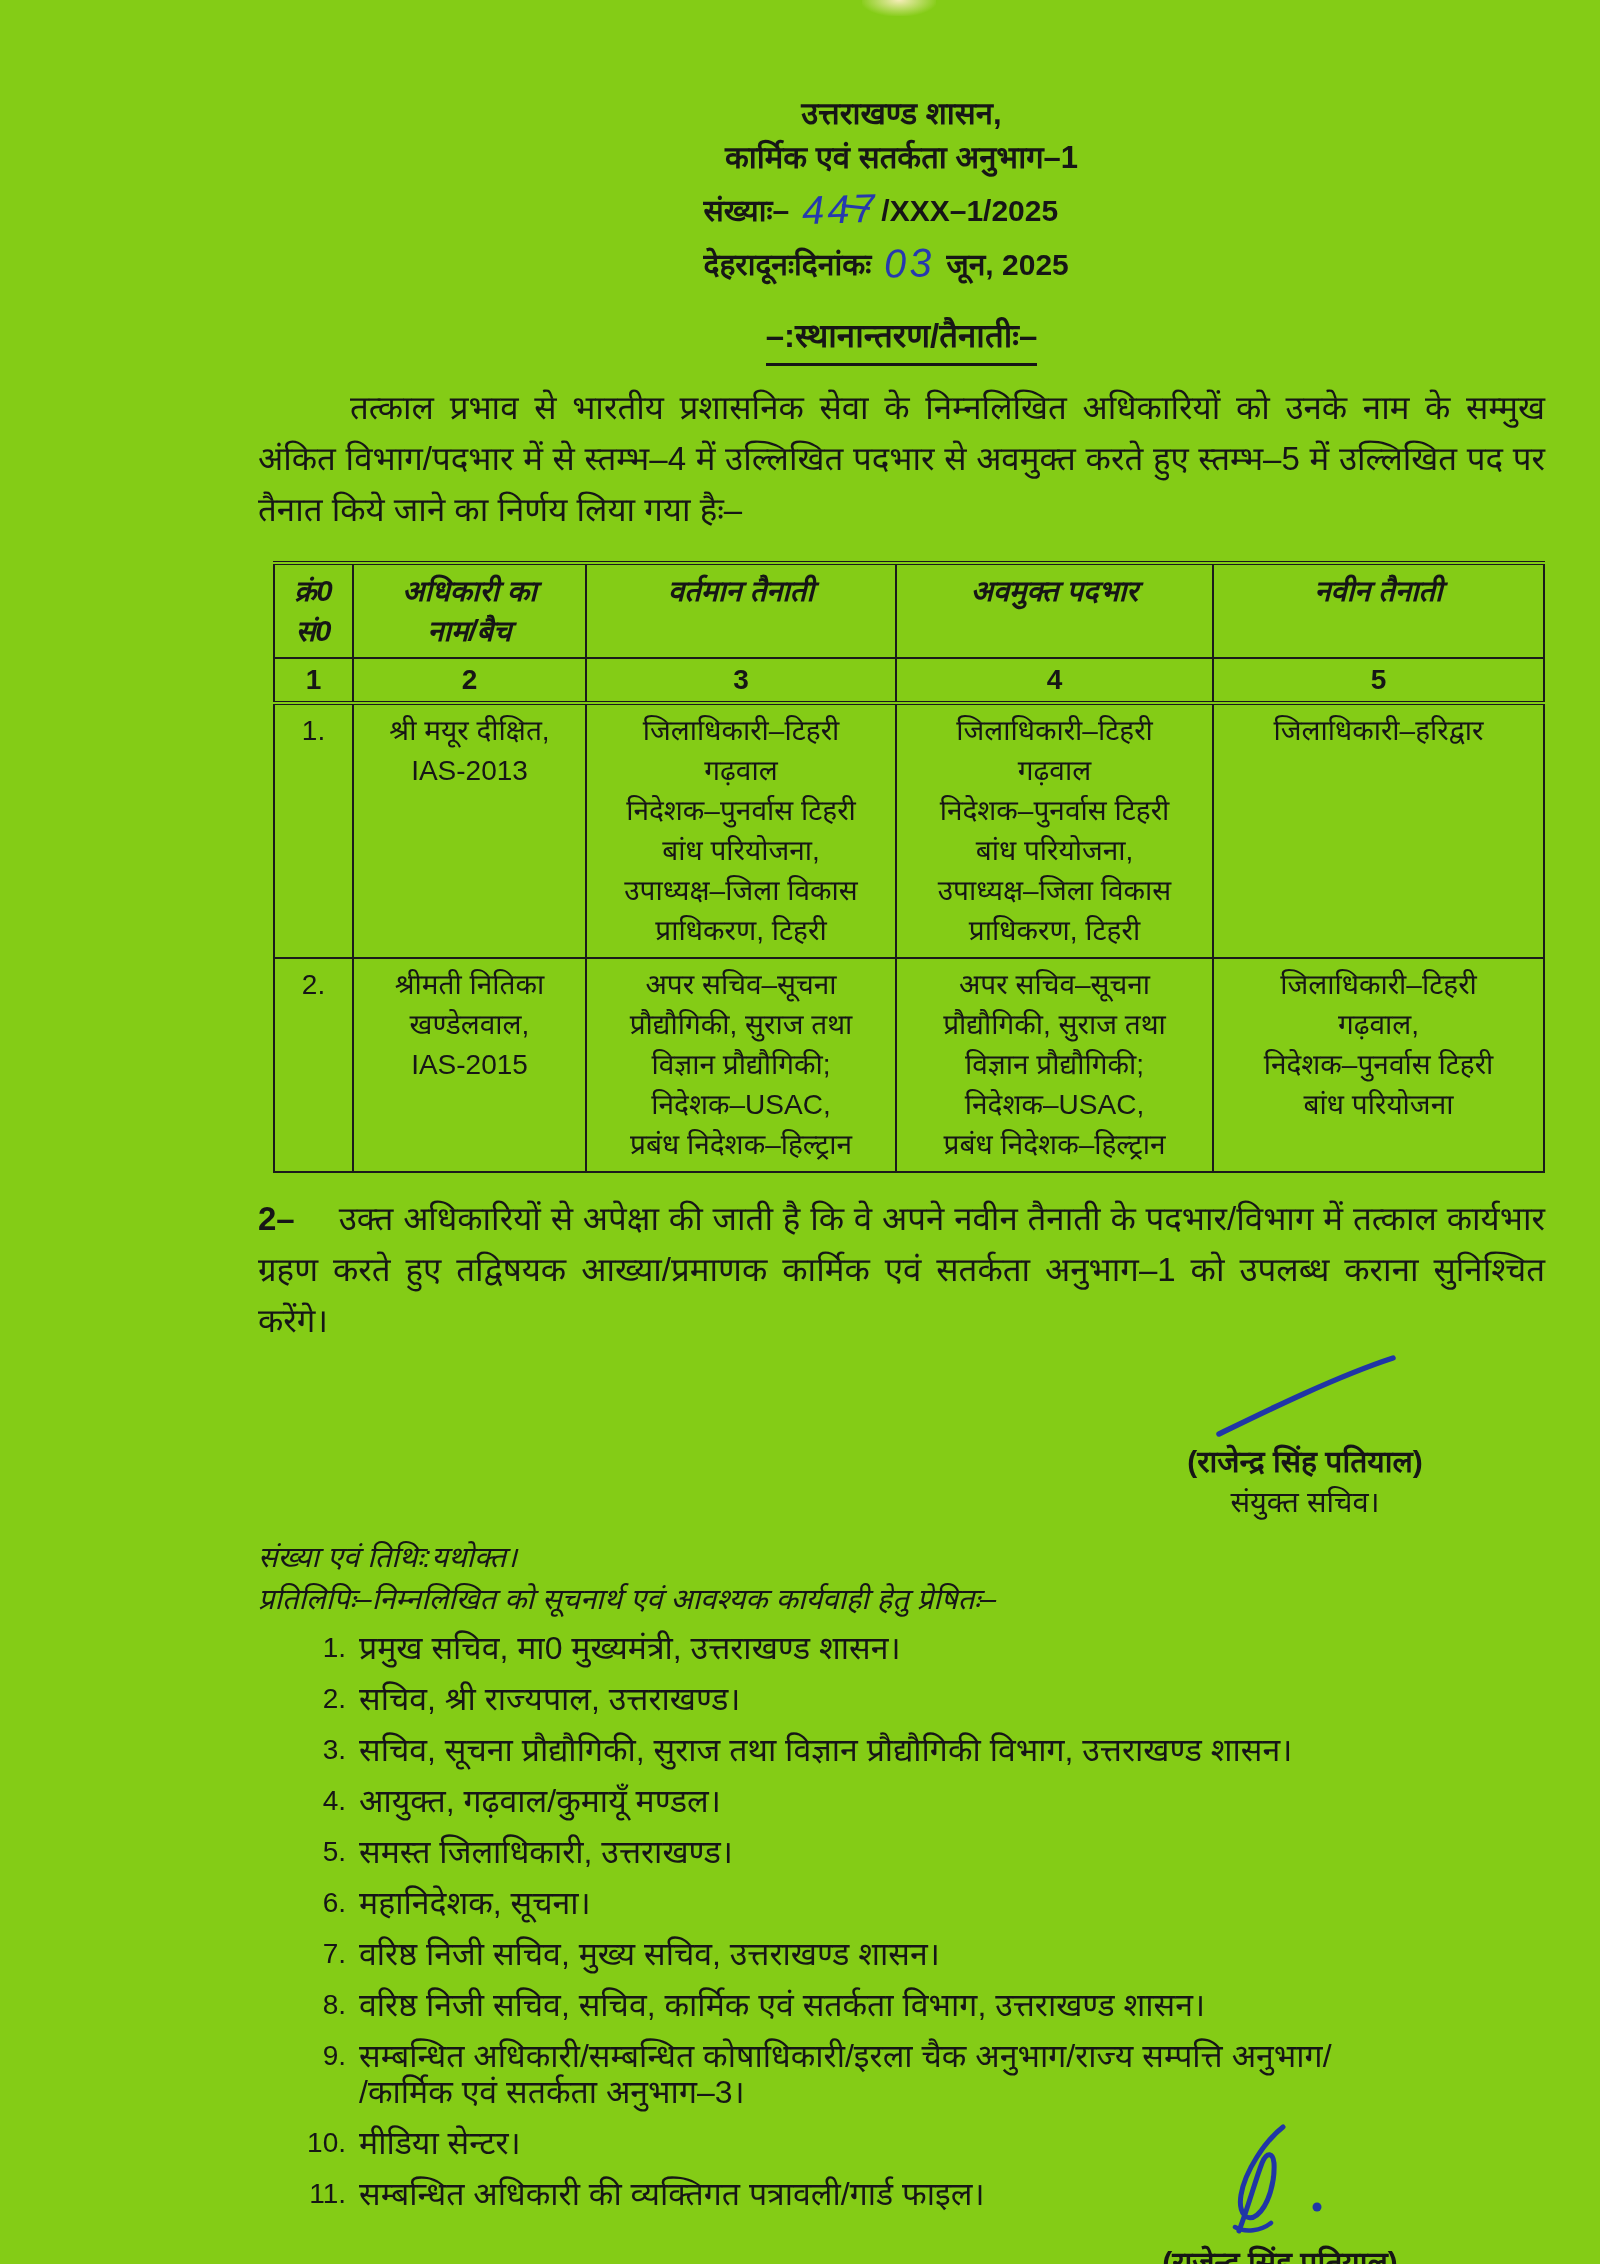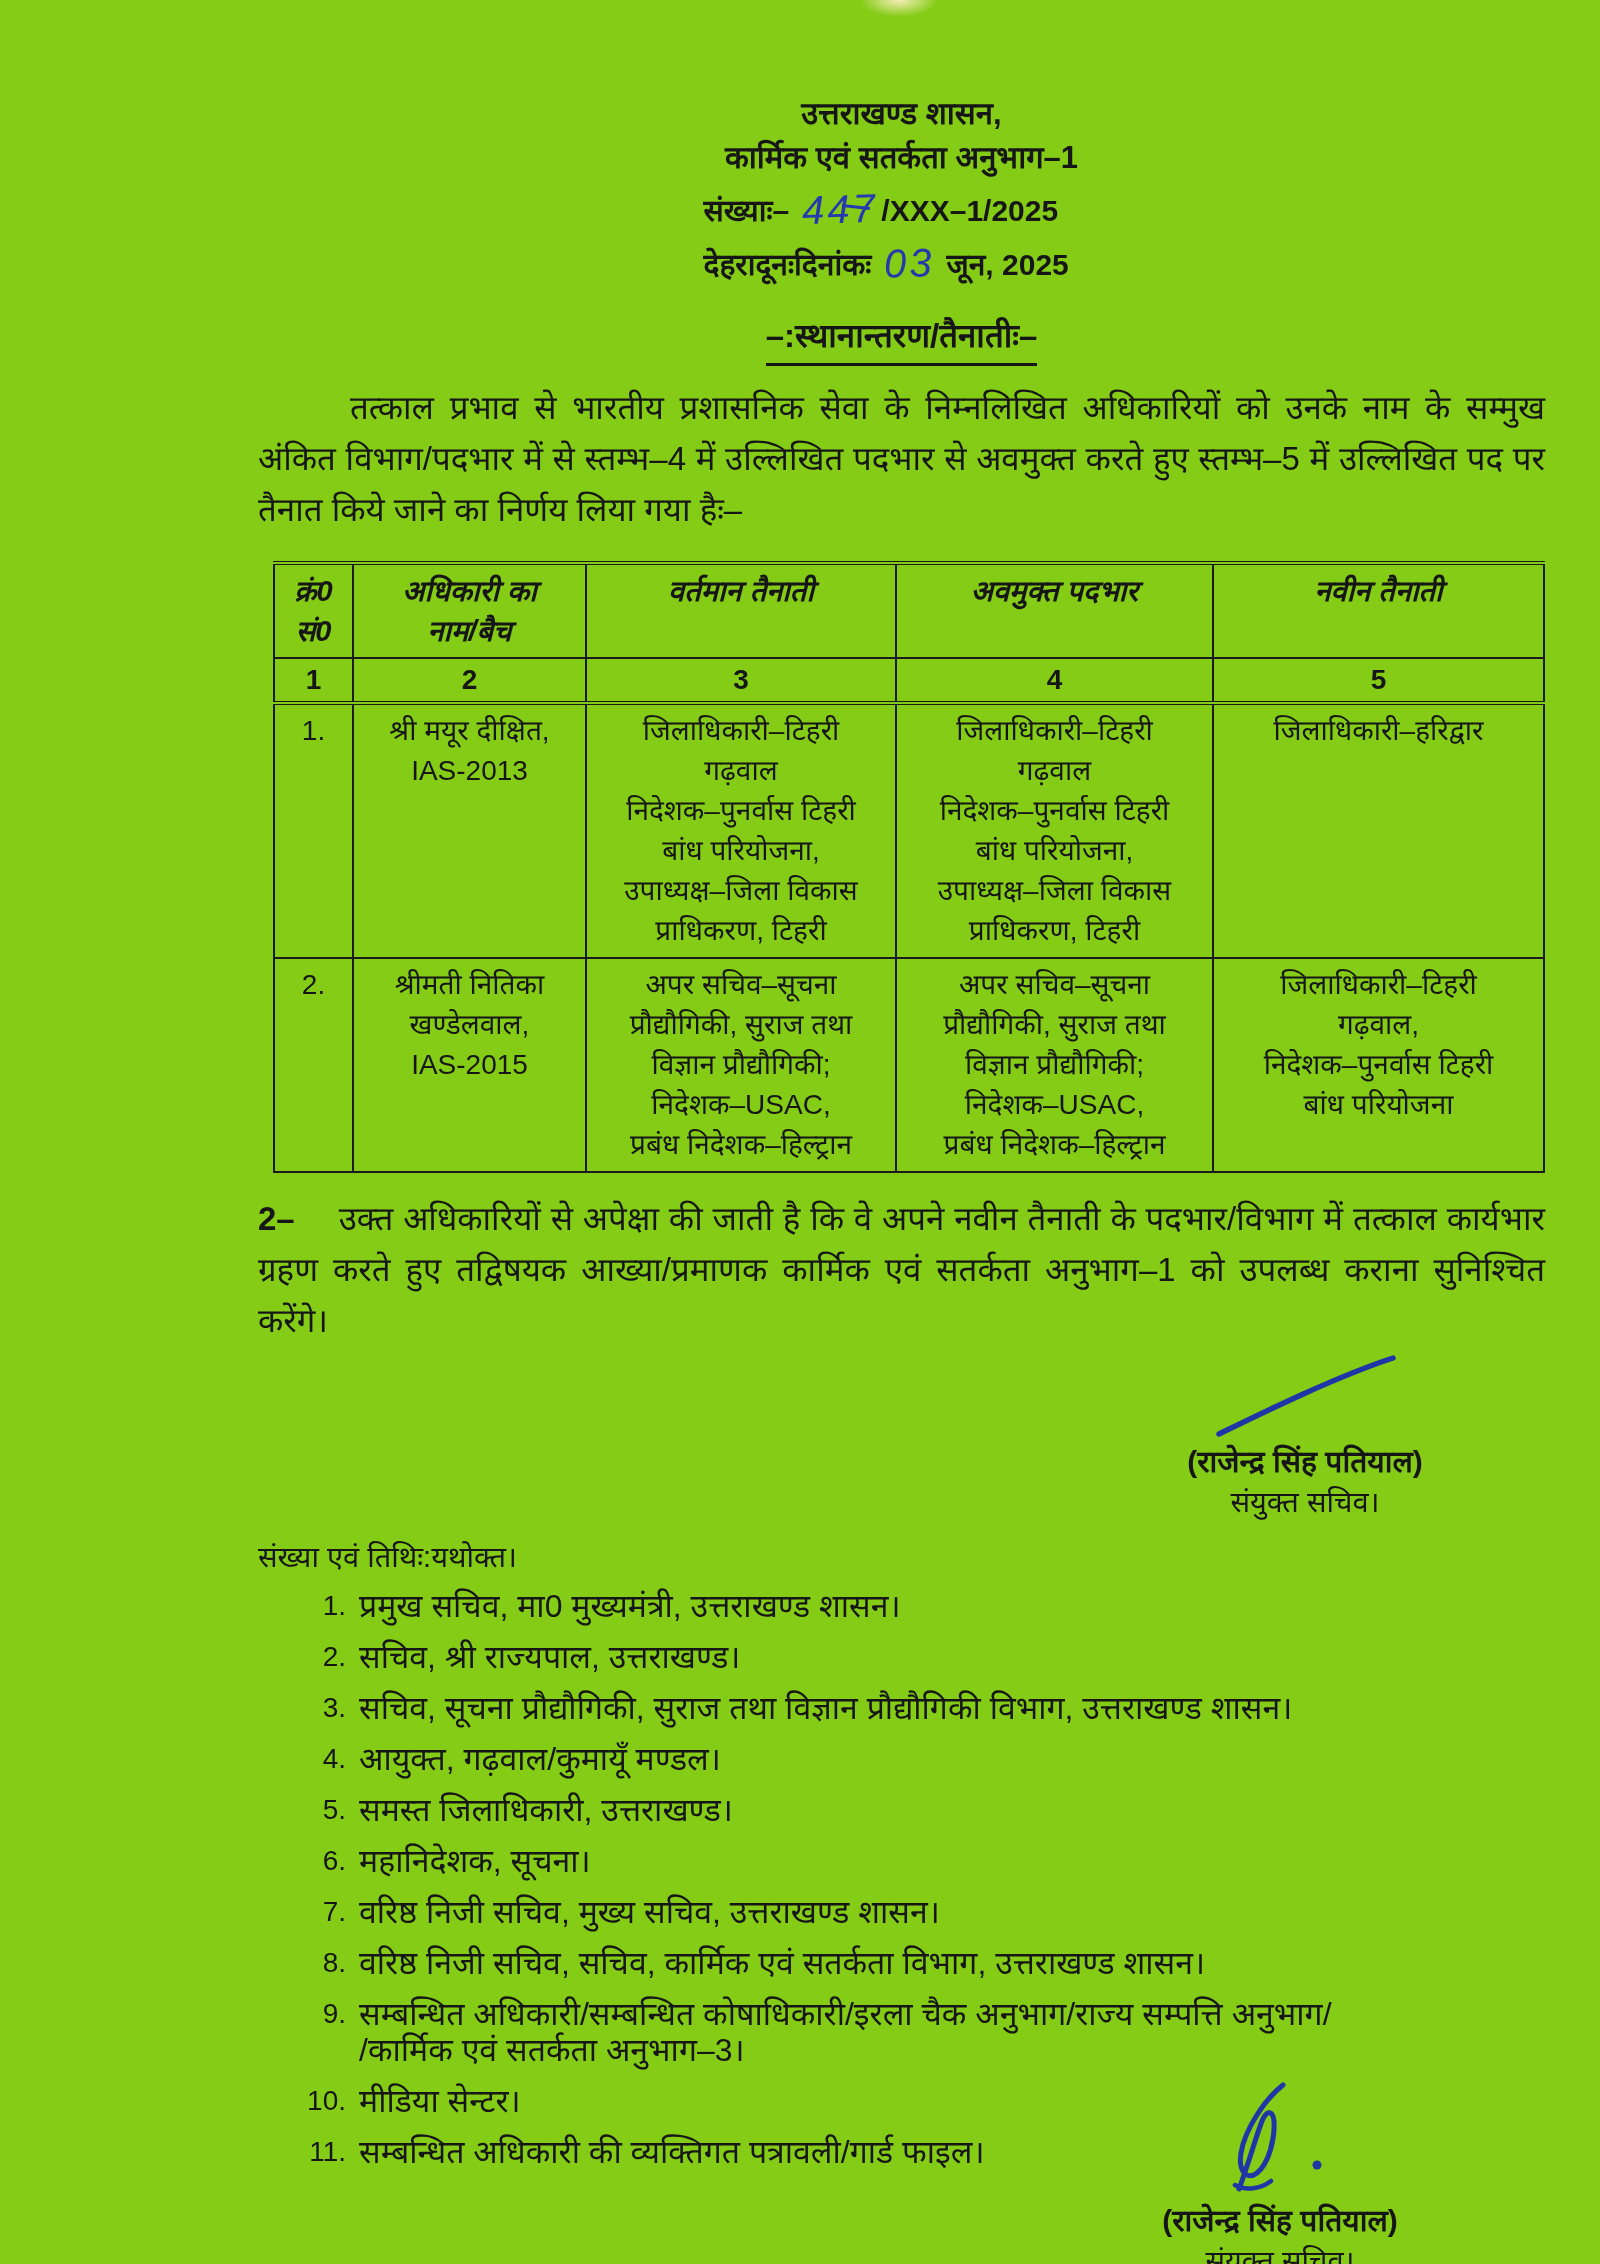--- a/index.html
+++ b/index.html
@@ -65,21 +65,21 @@
   td.c3{width:310px;margin-top:28px;}
   td.c4{width:317px;}
   td.c5{width:331px;}
   
   .sigblock{width:420px;margin-left:auto;margin-right:30px;text-align:center;}
   .sig1{margin-top:6px;}
   .sigblock svg{display:block;margin:0 auto;}
   .signame{font-size:30px;line-height:40px;font-weight:600;white-space:nowrap;}
   .sigrole{font-size:29px;line-height:40px;font-weight:500;}
   
-  .foot-line{font-size:29px;line-height:42px;font-weight:500;margin-top:14px;}
+  .foot-line{font-size:29px;line-height:42px;font-weight:500;margin-top:14px;font-style:italic;}
   .copies{margin-top:10px;}
   .copy-item{display:flex;align-items:flex-start;padding-left:36px;margin-bottom:15px;}
   .copy-num{flex:0 0 52px;text-align:right;padding-right:13px;font-size:28px;line-height:36px;font-weight:500;}
   .copy-text{font-size:32px;line-height:36px;font-weight:500;white-space:pre-line;}
   .sig2{margin-top:-104px;margin-right:55px;}
 </style>
 </head>
 <body>
 
 <div class="sheet">
@@ -170,20 +170,21 @@
 
     <div class="sigblock sig1">
       <svg width="200" height="90" viewBox="0 0 200 90">
         <path d="M14 82 C 55 62, 130 25, 188 6" fill="none" stroke="#2036a6" stroke-width="5.5" stroke-linecap="round"></path>
       </svg>
       <div class="signame">(राजेन्द्र सिंह पतियाल)</div>
       <div class="sigrole">संयुक्त सचिव।</div>
     </div>
 
     <div class="foot-line">संख्या एवं तिथिः:यथोक्त।</div>
+    <div class="foot-line" style="margin-top:0;">प्रतिलिपिः–निम्नलिखित को सूचनार्थ एवं आवश्यक कार्यवाही हेतु प्रेषितः–</div>
 
     <div class="copies">
       <div class="copy-item">
         <span class="copy-num">1.</span>
         <span class="copy-text">प्रमुख सचिव, मा0 मुख्यमंत्री, उत्तराखण्ड शासन।</span>
       </div>
       <div class="copy-item">
         <span class="copy-num">2.</span>
         <span class="copy-text">सचिव, श्री राज्यपाल, उत्तराखण्ड।</span>
       </div>

